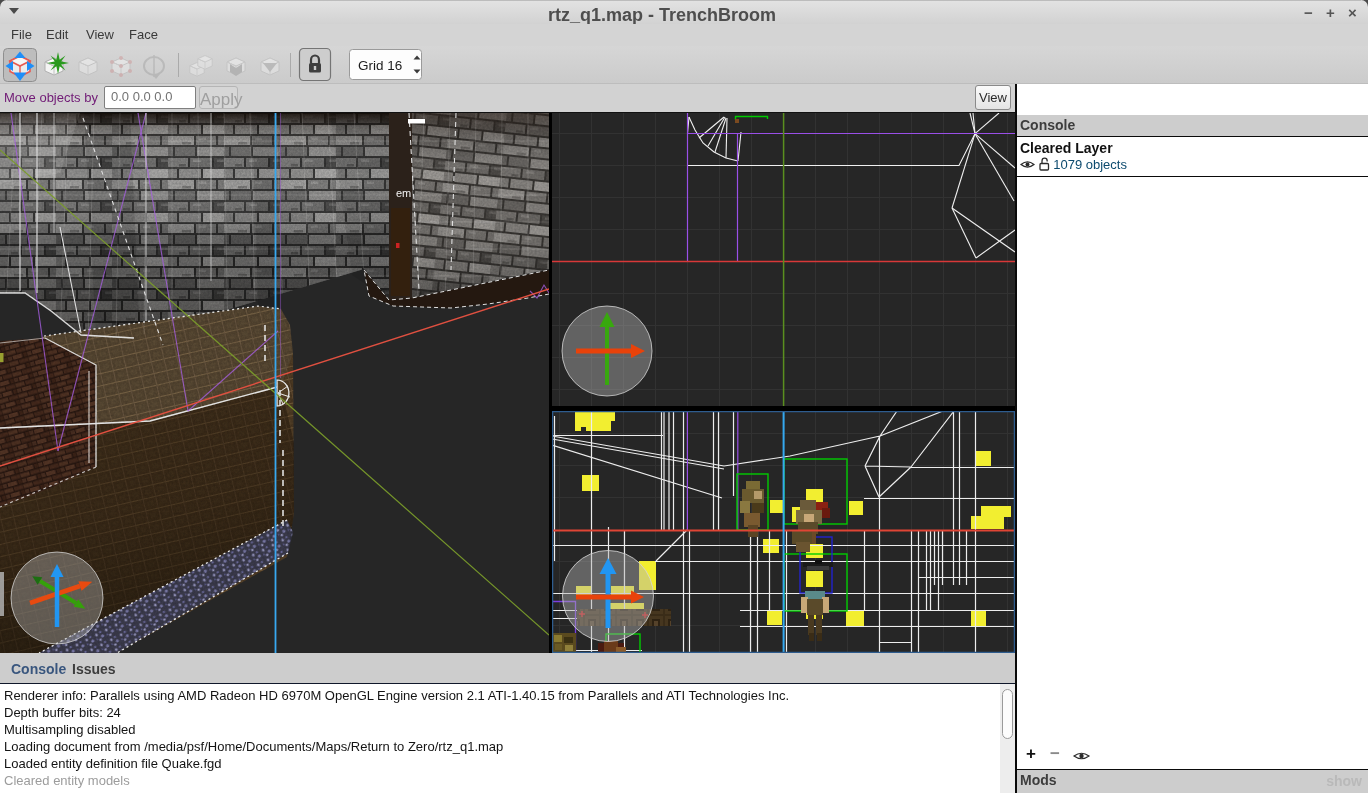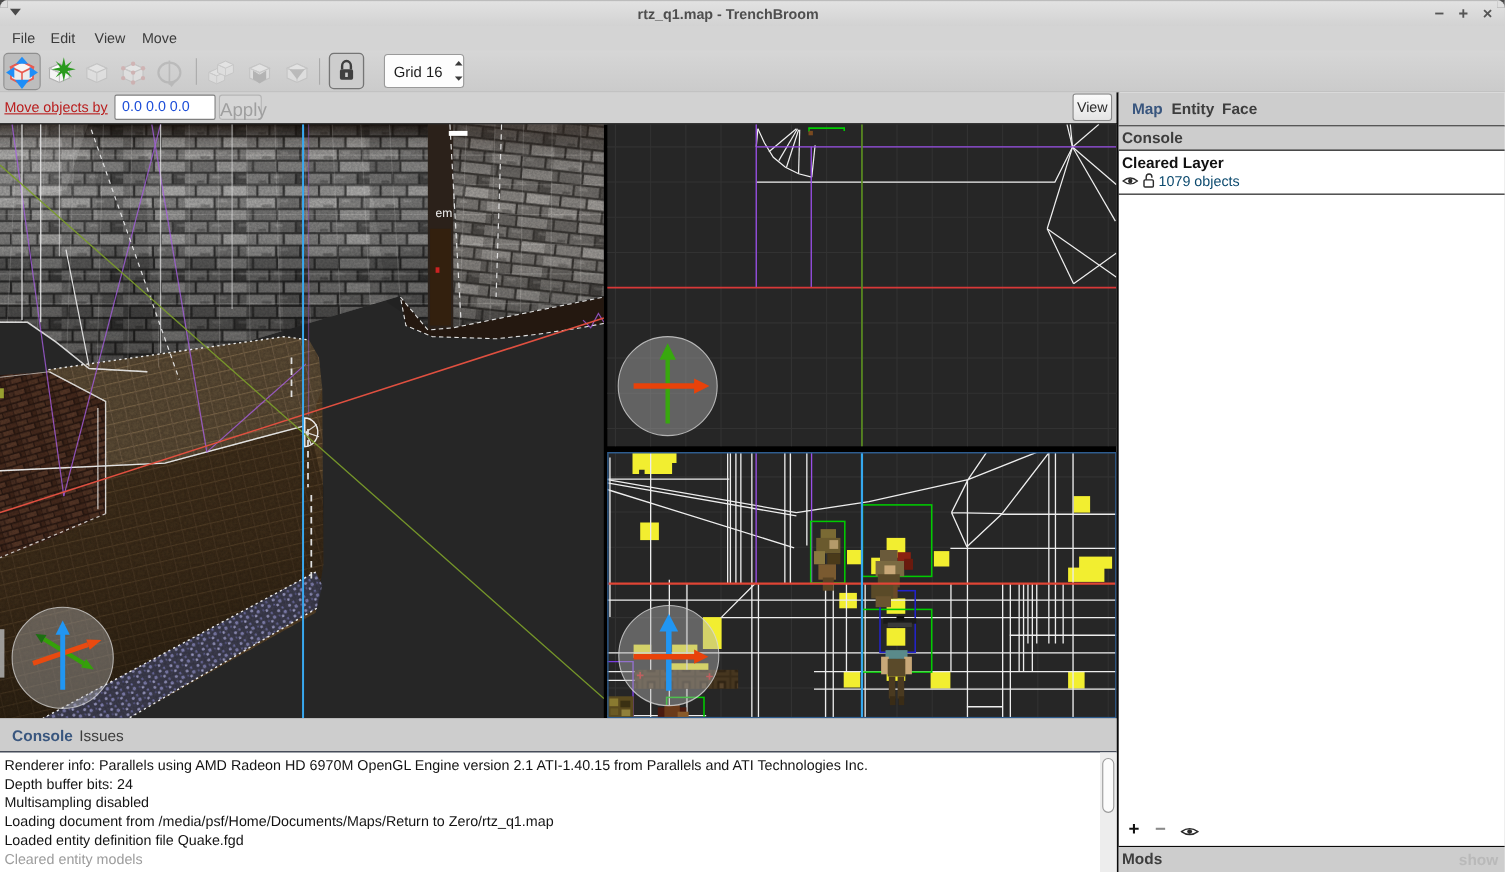--- a/index.html
+++ b/index.html
@@ -1,39 +1,39 @@
 <!DOCTYPE html>
 <html><head>
 <meta charset="utf-8">
 <style>
   html,body{margin:0;padding:0;}
   body{width:1368px;height:793px;overflow:hidden;position:relative;
        font-family:"Liberation Sans", sans-serif;background:#d4d4d4;}
   .abs{position:absolute;}
   .titlebar{left:0;top:0;width:1368px;height:24px;
     background:linear-gradient(#e2e2e2,#d2d2d2);border-top:1px solid #bcbcbc;box-sizing:border-box;}
-  .title{left:0;top:5px;width:1324px;text-align:center;font-size:13px;font-weight:bold;color:#4e4e4e;}
+  .title{left:0;top:5px;width:1324px;text-align:center;font-size:18px;font-weight:bold;color:#4e4e4e;}
   .winbtn{top:4px;font-size:15px;color:#555;font-weight:bold;}
   .menubar{left:0;top:24px;width:1368px;height:22px;background:#d4d4d4;}
   .menuitem{top:3px;font-size:13px;color:#3a3a3a;}
   .toolbar{left:0;top:46px;width:1368px;height:38px;background:linear-gradient(#d6d6d6,#cbcbcb);border-bottom:1px solid #bdbdbd;box-sizing:border-box;}
   .movebar{left:0;top:84px;width:1368px;height:29px;background:#d2d2d2;}
   .movebar-line{left:0;top:112px;width:1016px;height:1px;background:#111;}
-  .mtext{left:4px;top:6px;font-size:13px;color:#b91c1c;text-decoration:underline;}
+  .mtext{left:4px;top:6px;font-size:13px;color:#701a75;}
   .minput{left:104px;top:2px;width:84px;height:19px;background:#fff;border:1px solid #7f7f7f;
-     border-radius:2px;font-size:13px;color:#1d4ed8;padding:2px 0 0 6px;}
+     border-radius:2px;font-size:13px;color:#737373;padding:2px 0 0 6px;}
   .mapply{left:199px;top:2px;width:39px;height:23px;background:#d6d6d6;border:1px solid #b5b5b5;
      border-radius:3px;font-size:17px;color:#9f9f9f;text-align:center;padding-top:3px;box-sizing:border-box;}
   .mview{left:975px;top:1px;width:36px;height:25px;background:linear-gradient(#fbfbfb,#e4e4e4);
      border:1px solid #8a8a8a;border-radius:3px;font-size:13px;color:#2c2c2c;text-align:center;padding-top:4px;box-sizing:border-box;}
   .viewwrap{left:0;top:113px;width:1015px;height:540px;background:#000;}
   .rborder{left:1015px;top:84px;width:3px;height:709px;background:#0a0a0a;}
   .ctabs{left:0;top:653px;width:1015px;height:30px;background:#cdcdcd;border-bottom:2px solid #0f172a;box-sizing:content-box;}
   .ctab1{left:11px;top:8px;font-size:14px;font-weight:bold;color:#39567e;}
-  .ctab2{left:72px;top:8px;font-size:14px;font-weight:normal;color:#3d3d3d;}
+  .ctab2{left:72px;top:8px;font-size:14px;font-weight:bold;color:#3d3d3d;}
   .console{left:0;top:684px;width:1015px;height:109px;background:#fff;}
   .clog{left:4px;top:3px;font-size:13px;line-height:17px;color:#141414;white-space:nowrap;}
   .cgray{color:#9c9c9c;}
   .cscroll{left:1000px;top:684px;width:15px;height:109px;background:#ededed;}
   .cthumb{left:1002px;top:689px;width:11px;height:50px;background:#fcfcfc;border:1px solid #9a9a9a;border-radius:6px;box-sizing:border-box;}
   .rpanel{left:1017px;top:84px;width:351px;height:709px;background:#fff;}
   .rtabs{left:0;top:0;width:351px;height:31px;background:#cdcdcd;border-bottom:1px solid #0a0a0a;box-sizing:border-box;}
   .rtab{top:7px;font-size:14px;font-weight:bold;}
   .layershdr{left:0;top:31px;width:351px;height:22px;background:#cdcdcd;border-bottom:1px solid #0a0a0a;box-sizing:border-box;
      font-size:14px;font-weight:bold;color:#3d3d3d;padding:2px 0 0 3px;}
@@ -55,21 +55,21 @@
 <div class="abs" style="left:1361px;top:0;width:7px;height:7px;background:#dfdfdf;border-top-right-radius:7px;"></div>
 <div class="abs" style="left:9px;top:8px;width:0;height:0;border-left:5px solid transparent;border-right:5px solid transparent;border-top:6px solid #4a4a4a;"></div>
 <div class="abs title">rtz_q1.map - TrenchBroom</div>
 <div class="abs winbtn" style="left:1304px;">−</div>
 <div class="abs winbtn" style="left:1326px;">+</div>
 <div class="abs winbtn" style="left:1348px;">×</div>
 <div class="abs menubar">
   <div class="abs menuitem" style="left:11px;">File</div>
   <div class="abs menuitem" style="left:46px;">Edit</div>
   <div class="abs menuitem" style="left:86px;">View</div>
-  <div class="abs menuitem" style="left:129px;">Move</div>
+  <div class="abs menuitem" style="left:129px;">Face</div>
 </div>
 <div class="abs toolbar" id="toolbar">
 <svg class="abs" style="left:0;top:0" width="440" height="38">
 <defs>
 <g id="cube">
  <polygon points="0,-8 9,-4 9,5 0,9 -9,5 -9,-4" fill="#f4f4f4" stroke="#b0b0b0"></polygon>
  <polygon points="0,-8 9,-4 0,0 -9,-4" fill="#ffffff" stroke="#b0b0b0"></polygon>
  <polyline points="-9,-4 0,0 0,9 M0,0 L9,-4" fill="none" stroke="#c0c0c0"></polyline>
 </g>
 </defs>
@@ -513,25 +513,20 @@
 Depth buffer bits: 24<br>
 Multisampling disabled<br>
 Loading document from /media/psf/Home/Documents/Maps/Return to Zero/rtz_q1.map<br>
 Loaded entity definition file Quake.fgd<br>
 <span class="cgray">Cleared entity models</span>
   </div>
 </div>
 <div class="abs cscroll"></div>
 <div class="abs cthumb"></div>
 <div class="abs rpanel">
-  <div class="abs rtabs">
-    <div class="abs rtab" style="left:12px;color:#39567e;">Map</div>
-    <div class="abs rtab" style="left:48px;color:#3d3d3d;">Entity</div>
-    <div class="abs rtab" style="left:94px;color:#3d3d3d;">Face</div>
-  </div>
   <div class="abs layershdr">Console</div>
   <div class="abs deflayer">Cleared Layer</div>
   <div class="abs objrow"><svg width="15" height="11" style="vertical-align:-1px">
         <path d="M1,5.5 Q7.5,0.2 14,5.5 Q7.5,10.8 1,5.5 Z" fill="none" stroke="#2b2b2b" stroke-width="1.2"></path>
         <circle cx="7.5" cy="5.5" r="2" fill="#2b2b2b"></circle>
       </svg> <svg width="11" height="14" style="vertical-align:-2px">
         <rect x="1" y="6.5" width="8.5" height="6.5" rx="1" fill="none" stroke="#2b2b2b" stroke-width="1.3"></rect>
         <path d="M3,6.5 v-2.5 a2.6,2.8 0 0 1 5.2,0 v0.6" fill="none" stroke="#2b2b2b" stroke-width="1.3"></path>
       </svg> 1079 objects</div>
   <div class="abs listline"></div>

